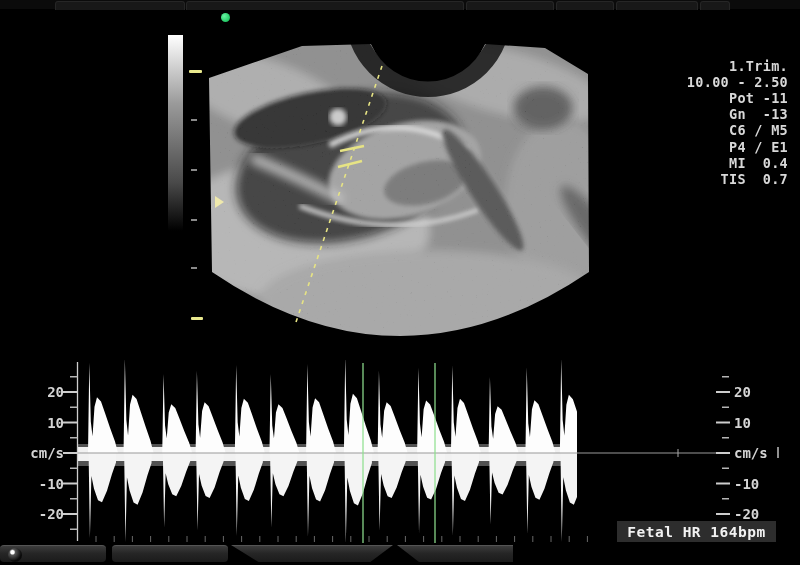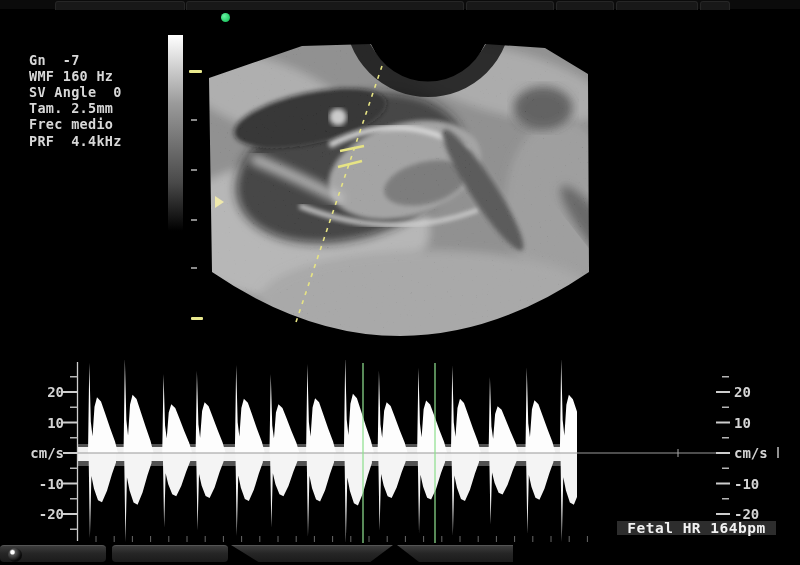--- a/index.html
+++ b/index.html
@@ -19,21 +19,21 @@
   .ruler-dash-yellow{position:absolute;background:#e9e98e;height:3px;border-radius:1px;}
   .focus-marker{position:absolute;left:215px;top:196px;width:0;height:0;border-top:6px solid transparent;border-bottom:6px solid transparent;border-left:9px solid #efe9ad;}
   .green-dot{position:absolute;left:221px;top:13px;width:9px;height:9px;border-radius:50%;background:radial-gradient(circle at 35% 35%,#66f2a1,#23c865 70%);}
   
   .layer{position:absolute;left:0;top:0;}
   
   .axis-label{position:absolute;font-size:14px;font-weight:bold;color:#d4d4d4;line-height:16px;}
   #axisL .axis-label{left:22px;width:42px;text-align:right;}
   #axisR .axis-label{left:734px;width:60px;text-align:left;}
   
-  .hr-badge{position:absolute;left:617px;top:521px;width:159px;height:14px;background:#2d2d2d;
+  .hr-badge{position:absolute;left:617px;top:521px;width:159px;height:21px;background:#2d2d2d;
             display:flex;align-items:center;justify-content:center;font-size:14.5px;font-weight:bold;color:#f2f2f2;letter-spacing:0.5px;}
   
   .bottom-bar{position:absolute;left:0;top:544px;width:800px;height:19px;}
   .btn{position:absolute;top:1px;height:17px;background:linear-gradient(#3d3d3d,#262626 45%,#1b1b1b);border-top:1px solid #555;box-sizing:border-box;}
   .btn.rounded{border-radius:4px;}
   .trackball{position:absolute;left:8px;top:2px;width:14px;height:14px;border-radius:50%;
              background:radial-gradient(circle at 32% 30%,#ffffff 0 12%,#555 22%,#0a0a0a 65%);}
 </style>
 </head>
 <body>
@@ -96,24 +96,24 @@
       <circle cx="428" cy="14" r="57" fill="#000"></circle>
     </g>
 
     <g>
       <line x1="382" y1="66" x2="296" y2="322" stroke="#e6e384" stroke-width="1.6" stroke-dasharray="4 5.5"></line>
       <line x1="340" y1="151" x2="364" y2="146" stroke="#e6e384" stroke-width="2.6"></line>
       <line x1="338" y1="167" x2="362" y2="161" stroke="#e6e384" stroke-width="2.6"></line>
     </g>
   </svg>
 
-  <div class="params" id="params-left">
+
+  <div class="params" id="params-right">
     
-  <span class="p-line">Gn  -7</span><span class="p-line">WMF 160 Hz</span><span class="p-line">SV Angle  0</span><span class="p-line">Tam. 2.5mm</span><span class="p-line">Frec medio</span><span class="p-line">PRF  4.4kHz</span></div>
-
+  <span class="p-line">1.Trim.</span><span class="p-line">10.00 - 2.50</span><span class="p-line">Pot -11</span><span class="p-line">Gn  -13</span><span class="p-line">C6 / M5</span><span class="p-line">P4 / E1</span><span class="p-line">MI  0.4</span><span class="p-line">TIS  0.7</span></div>
 
   <div class="grey-bar"></div>
   <div class="ruler-tick" style="top:119px"></div>
   <div class="ruler-tick" style="top:169px"></div>
   <div class="ruler-tick" style="top:219px"></div>
   <div class="ruler-tick" style="top:267px"></div>
   <div class="ruler-dash-yellow" style="left:189px;top:70px;width:13px"></div>
   <div class="ruler-dash-yellow" style="left:191px;top:317px;width:12px"></div>
   <div class="focus-marker"></div>
   <div class="green-dot"></div>

